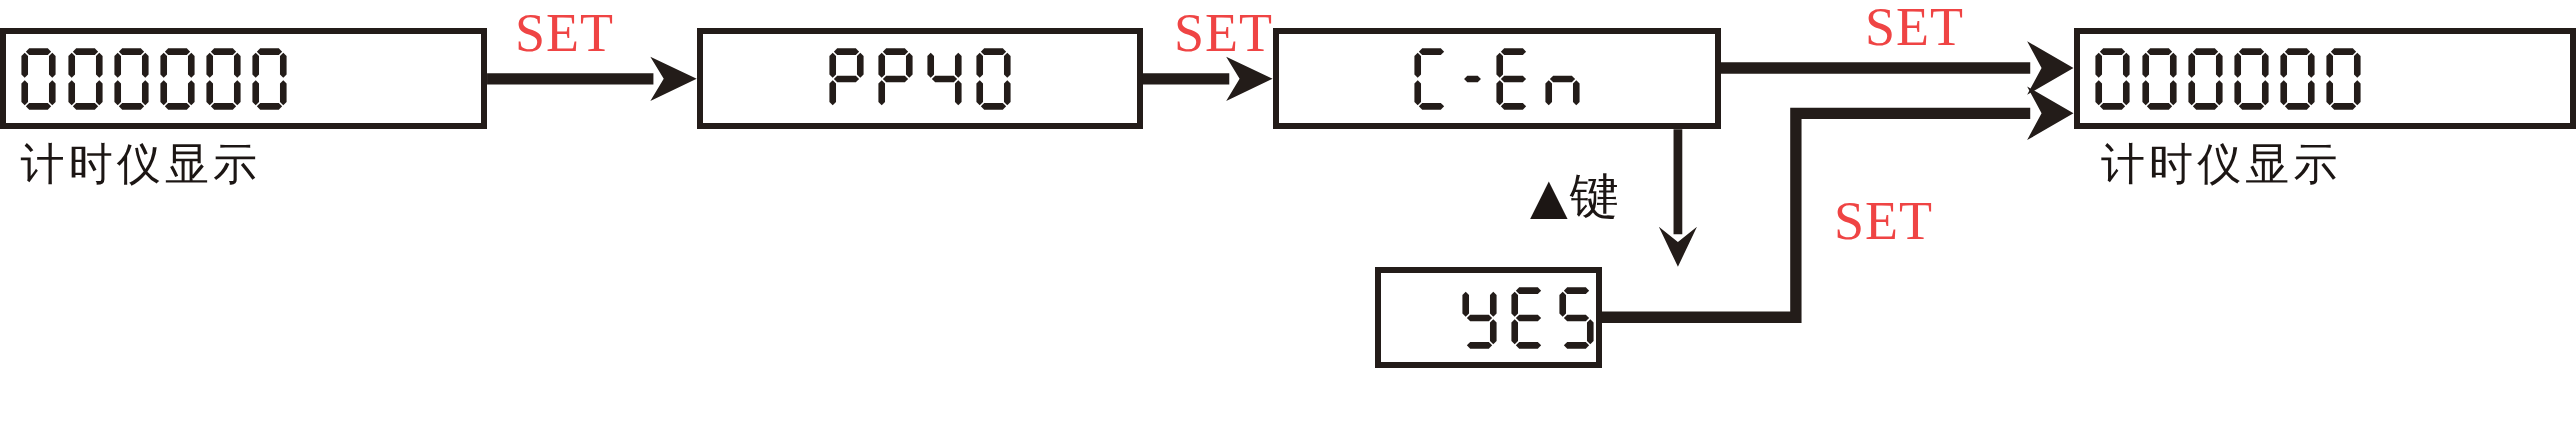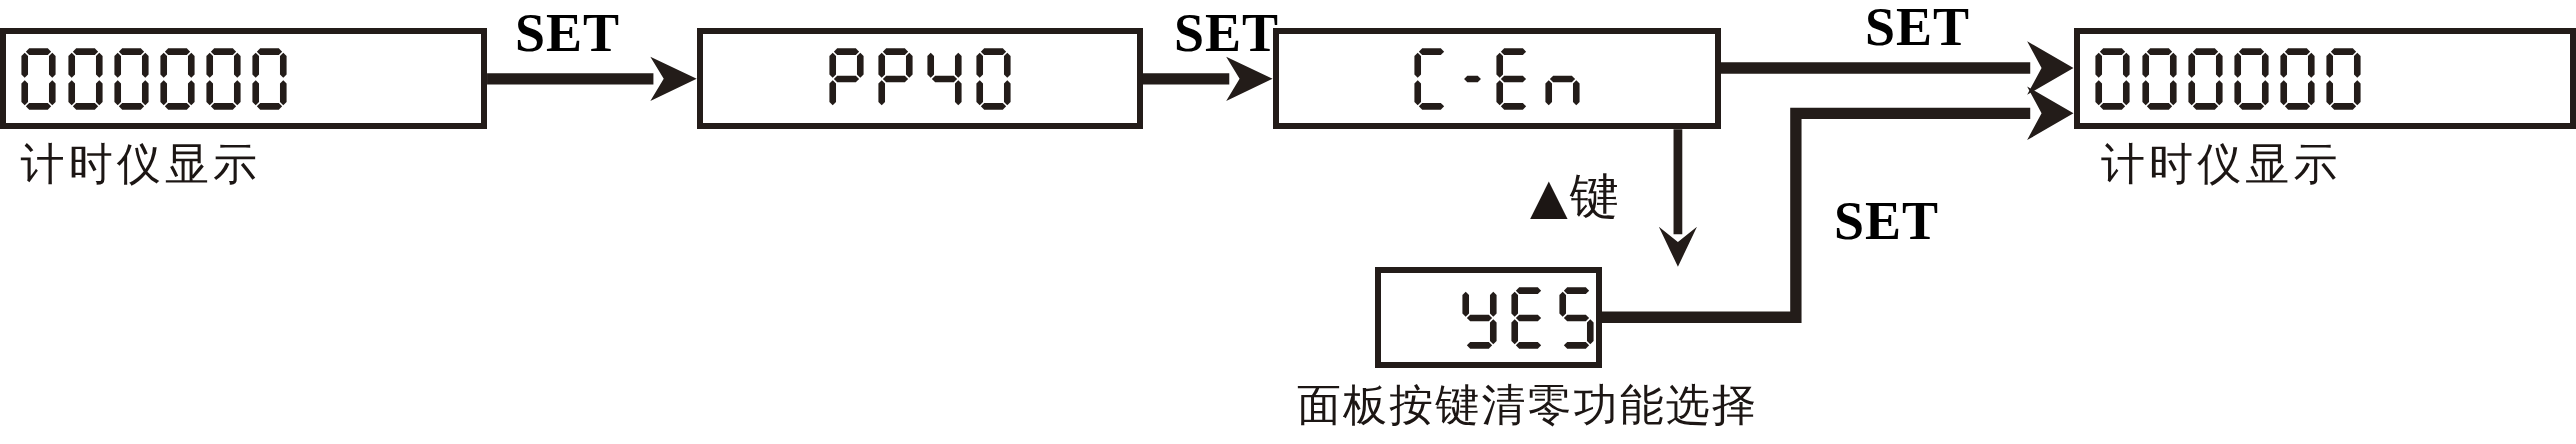--- a/index.html
+++ b/index.html
@@ -35,22 +35,22 @@
   .cn{
     position:absolute;
     font-family:"DejaVu Sans", sans-serif;
     color:#1c1614;
     white-space:nowrap;
     font-weight:400;
   }
   .setlbl{
     position:absolute;
     font-family:"Liberation Serif", serif;
-    font-weight:700;
-    color:#000000;
+    font-weight:400;
+    color:#ef4444;
     white-space:nowrap;
     letter-spacing:1px;
   }
 
   
   .wires{position:absolute;left:0;top:0;width:2576px;height:444px;pointer-events:none;}
   .wires path,.wires line{stroke:#231c19;fill:none;}
   .wires polygon{fill:#231c19;}
 </style>
 </head>
@@ -243,21 +243,20 @@
         </svg>
         <svg class="seg" width="39" height="66" viewBox="0 0 100 170">
           <polygon class="on" points="26,6 74,6 82.5,14.5 74,23 26,23 17.5,14.5"></polygon>
           <polygon class="on" points="77,96.5 85.5,88 94,96.5 94,144 85.5,152.5 77,144"></polygon>
           <polygon class="on" points="26,147 74,147 82.5,155.5 74,164 26,164 17.5,155.5"></polygon>
           <polygon class="on" points="6,26 14.5,17.5 23,26 23,73.5 14.5,82 6,73.5"></polygon>
           <polygon class="on" points="26,76.5 74,76.5 82.5,85 74,93.5 26,93.5 17.5,85"></polygon>
         </svg>
       </div>
   </div>
-  <div class="cn" id="caption-5" style="left:1297px;top:376px;font-size:44px;letter-spacing:2.1px;">面板按键清零功能选择</div>
 
   <div class="setlbl" style="left:515px;top:1.5px;font-size:54px;">SET</div>
 
   <div class="setlbl" style="left:1174px;top:1.5px;font-size:54px;">SET</div>
 
   <div class="setlbl" style="left:1865px;top:-4.1px;font-size:54px;">SET</div>
 
   <div class="setlbl" style="left:1834px;top:190px;font-size:54px;">SET</div>
 
   <div class="cn" style="left:1530px;top:164px;font-size:49px;letter-spacing:2.1px;">▲键</div>

